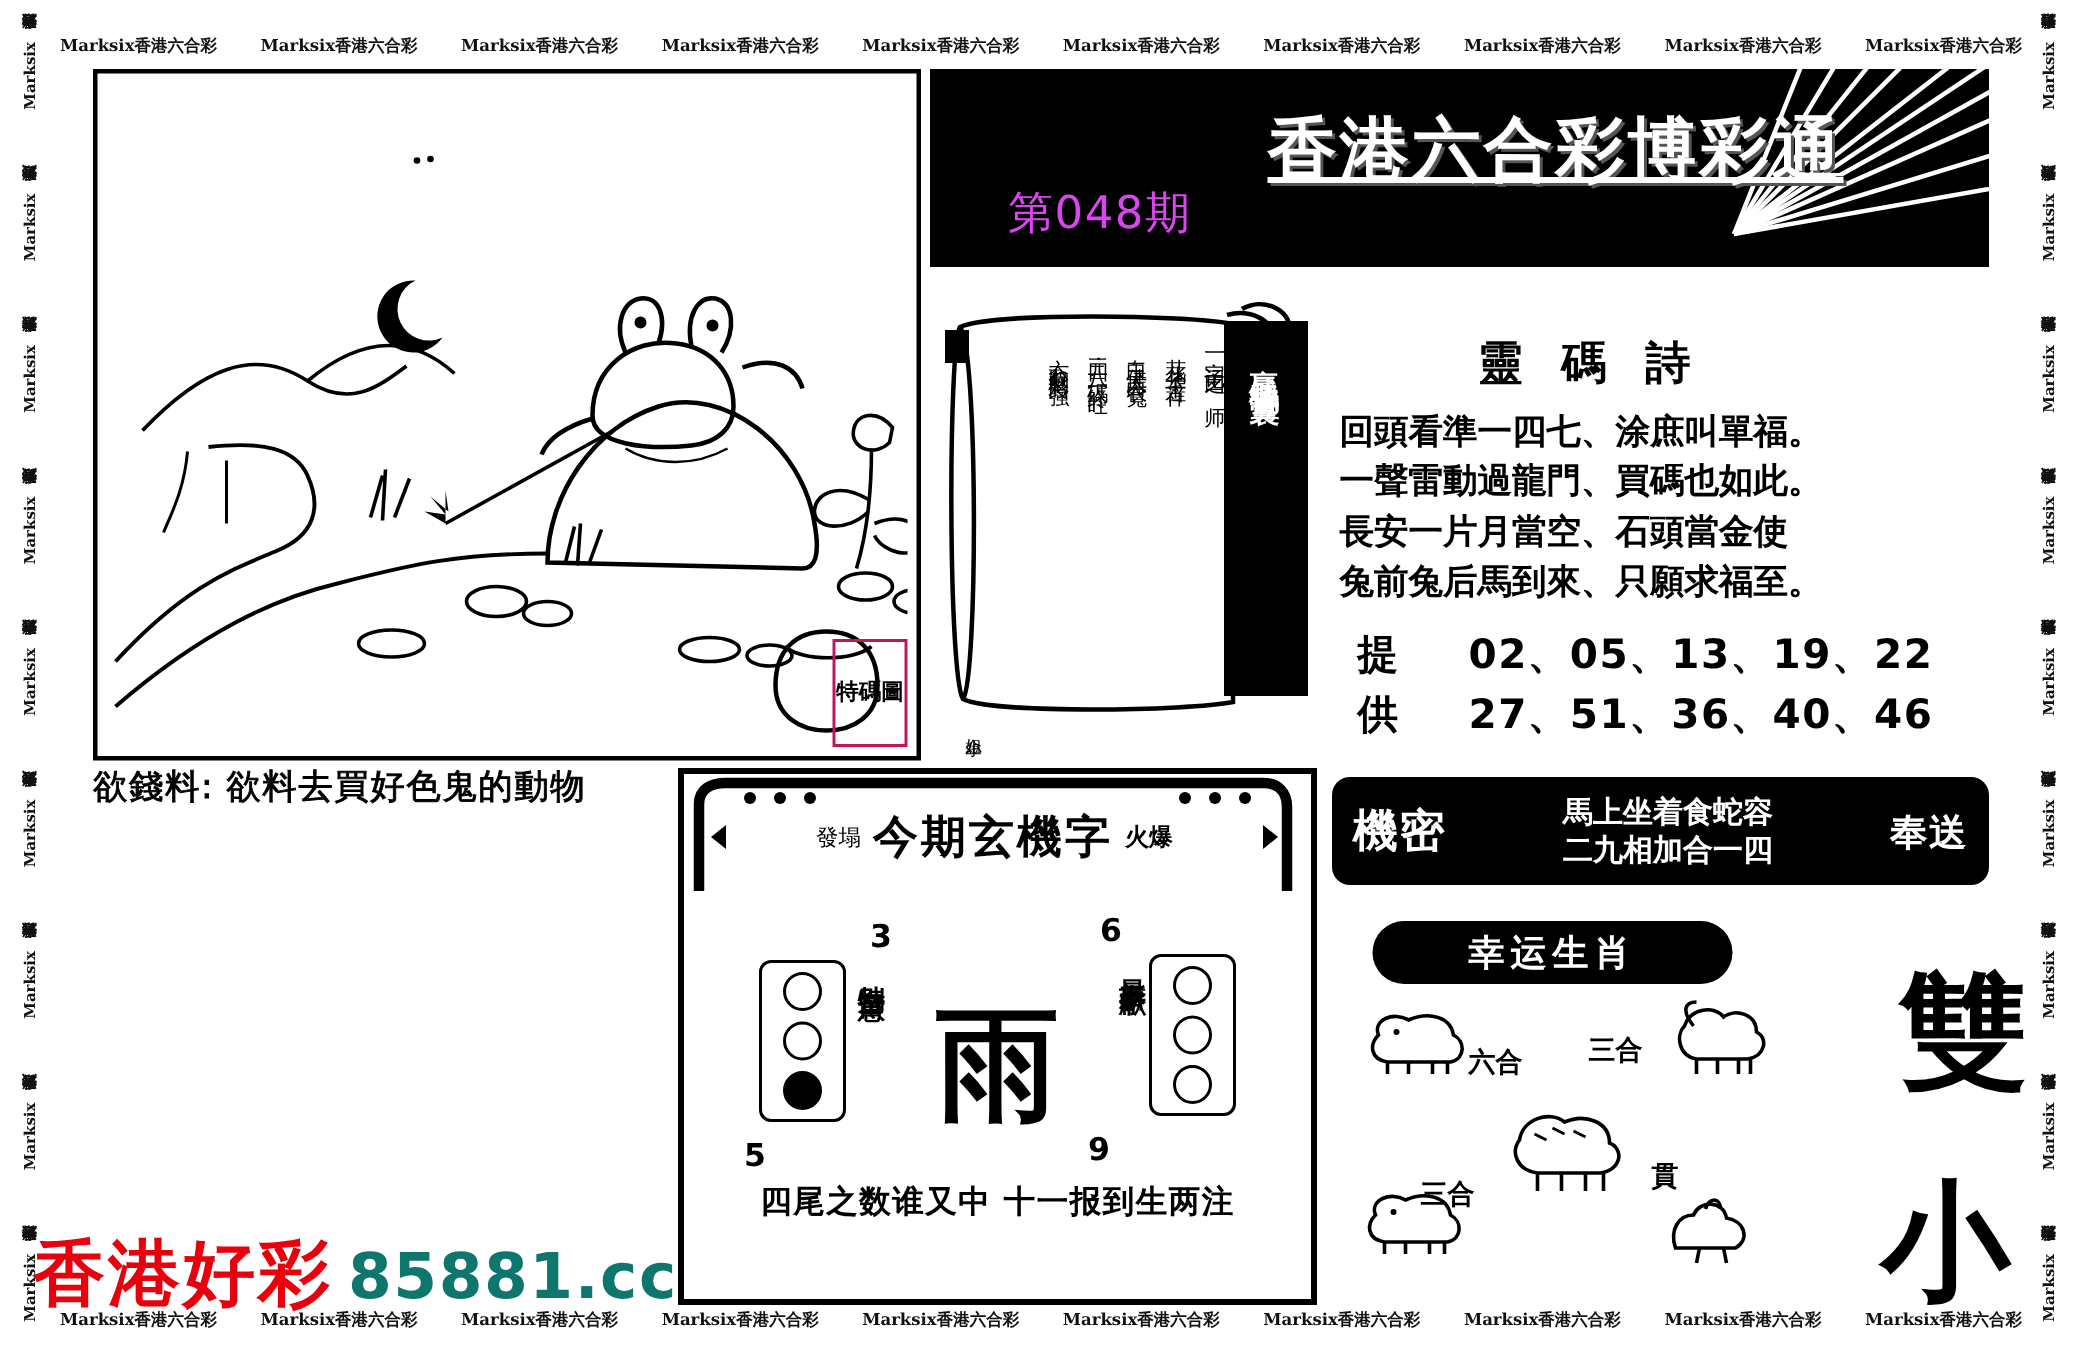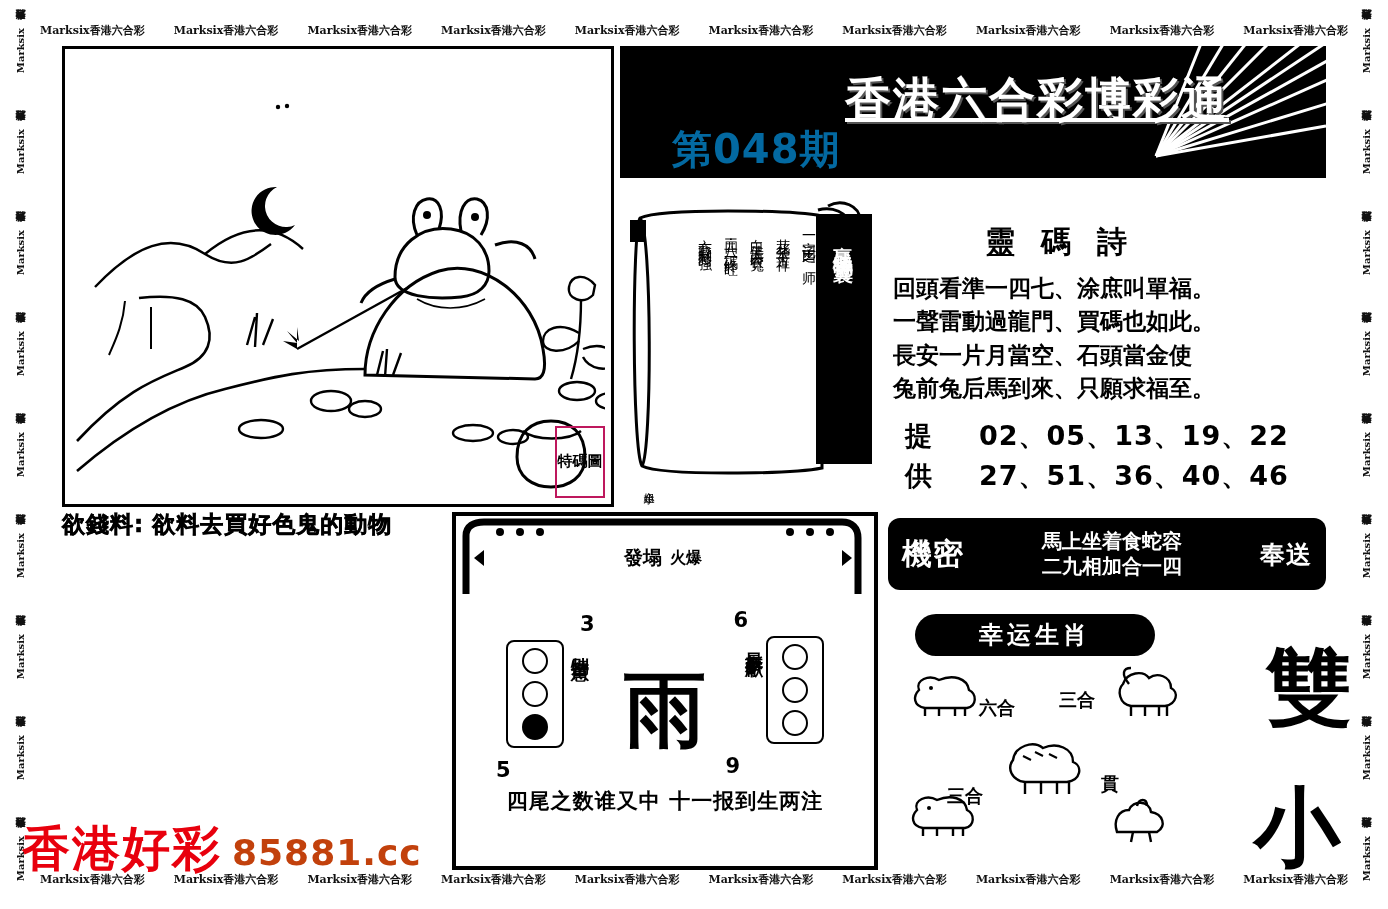--- a/index.html
+++ b/index.html
@@ -27,26 +27,26 @@
 
   
   .pic-frame{position:absolute;left:62px;top:46px;width:546px;height:455px;border:3px solid #000;background:#fff;}
   .pic-frame svg{display:block;}
   .special-box{position:absolute;right:6px;bottom:6px;width:46px;height:68px;border:2px solid #be185d;
      display:flex;flex-direction:column;align-items:center;justify-content:center;font-size:15px;line-height:1.05;
      font-family:"DejaVu Sans","Liberation Sans",sans-serif;font-weight:bold;}
 
   
   .caption{position:absolute;left:62px;top:508px;width:380px;height:32px;display:flex;align-items:center;}
-  .caption .c1{font-size:23px;font-weight:bold;letter-spacing:1px;
+  .caption .c1{font-size:23px;font-weight:normal;letter-spacing:1px;
      font-family:"DejaVu Sans","Liberation Sans",sans-serif;text-align:center;-webkit-text-stroke:0.6px #000;}
 
   
   .banner{position:absolute;left:620px;top:46px;width:706px;height:132px;background:#000;overflow:hidden;}
-  .issue{position:absolute;left:52px;top:76px;color:#0369a1;font-size:40px;font-weight:bold;letter-spacing:1px;}
+  .issue{position:absolute;left:52px;top:76px;color:#d946ef;font-size:30px;font-weight:normal;letter-spacing:1px;}
   .banner-title{position:absolute;left:845px;top:96px;color:#fff;font-size:46px;font-weight:bold;letter-spacing:2px;
       text-shadow:2px 2px 0 #555;}
   .rays{position:absolute;right:-10px;top:-40px;width:330px;height:190px;}
 
   
   .scroll{position:absolute;left:622px;top:200px;width:250px;height:290px;}
   .scroll .vtext{position:absolute;font-family:"DejaVu Sans","Liberation Sans",sans-serif;
       writing-mode:vertical-rl;font-size:14px;line-height:1.6;letter-spacing:3px;color:#000;}
   .scroll .blackpanel{position:absolute;right:0;top:14px;width:56px;height:250px;background:#000;}
   .scroll .blackpanel span{writing-mode:vertical-rl;color:#fff;font-size:20px;font-weight:bold;
@@ -82,41 +82,41 @@
   .bigchar{position:absolute;right:36px;font-size:86px;font-weight:bold;color:#000;
      font-family:"DejaVu Sans","Liberation Sans",sans-serif;}
   .bigchar.a{top:630px;}
   .bigchar.b{top:770px;right:48px;}
 
   
   .ornate{position:absolute;left:452px;top:512px;width:418px;height:350px;border:4px solid #000;background:#fff;}
   .ornate-inner{position:absolute;left:16px;top:12px;width:382px;height:60px;border:3px solid #000;}
   .orn-title{position:absolute;left:0;top:0;width:100%;height:100%;display:flex;align-items:center;
      justify-content:center;gap:8px;}
-  .orn-title .sm{font-size:19px;font-weight:bold;writing-mode:horizontal-tb;}
+  .orn-title .sm{font-size:15px;font-weight:normal;writing-mode:horizontal-tb;}
   .orn-title .bg{font-size:30px;font-weight:bold;letter-spacing:2px;}
   .orn-title .sm2{font-size:16px;font-weight:bold;}
 
   .numcol{position:absolute;width:54px;border:2px solid #000;border-radius:8px;padding:6px 0;
      display:flex;flex-direction:column;align-items:center;gap:7px;}
   .numcol.left{left:50px;top:124px;}
   .numcol.right{right:50px;top:120px;}
   .circ{width:26px;height:26px;border:2px solid #000;border-radius:50%;box-sizing:border-box;}
   .circ.filled{background:#000;}
   .vlabel{position:absolute;writing-mode:vertical-rl;font-size:18px;font-weight:bold;letter-spacing:2px;}
   .cornerdigit{position:absolute;font-size:21px;font-weight:bold;}
   .center-char{position:absolute;left:168px;top:140px;font-size:82px;font-weight:bold;
      font-family:"DejaVu Serif","Liberation Serif",serif;}
   .bottom-lines{position:absolute;left:10px;top:272px;width:398px;text-align:center;}
   .bottom-lines div{font-size:21px;font-weight:bold;letter-spacing:1px;line-height:1.25;}
 
   
   .redwm{position:absolute;left:22px;bottom:28px;display:flex;align-items:baseline;gap:10px;z-index:50;}
   .redwm .t1{font-size:48px;font-weight:bold;color:#e8000d;letter-spacing:2px;}
-  .redwm .t2{font-size:36px;font-weight:bold;color:#c2410c;letter-spacing:1px;}
+  .redwm .t2{font-size:42px;font-weight:bold;color:#0f766e;letter-spacing:1px;}
 </style>
 </head>
 <body>
 
 <div class="page">
 
   <div class="wm-row top">
     <span>Marksix香港六合彩</span>
     <span>Marksix香港六合彩</span>
     <span>Marksix香港六合彩</span>
@@ -336,20 +336,21 @@
       <circle cx="80" cy="14" r="4" fill="#000"></circle>
       <circle cx="330" cy="14" r="4" fill="#000"></circle>
         <circle cx="350" cy="14" r="4" fill="#000"></circle>
       <circle cx="370" cy="14" r="4" fill="#000"></circle>
       <path d="M14 40 l10 -8 l0 16 Z" fill="#000"></path>
         <path d="M392 40 l-10 -8 l0 16 Z" fill="#000"></path>
     </svg>
     <div class="ornate-inner" style="border:none;">
       <div class="orn-title">
         <span class="sm">發塌</span>
+        <span class="bg">今期玄機字</span>
         <span class="sm2">火爆</span>
       </div>
     </div>
 
     <div class="numcol left">
       <div class="circ"></div>
       <div class="circ"></div>
       <div class="circ filled"></div>
     </div>
     <div class="vlabel" style="left:112px;top:126px;">特別留意</div>

